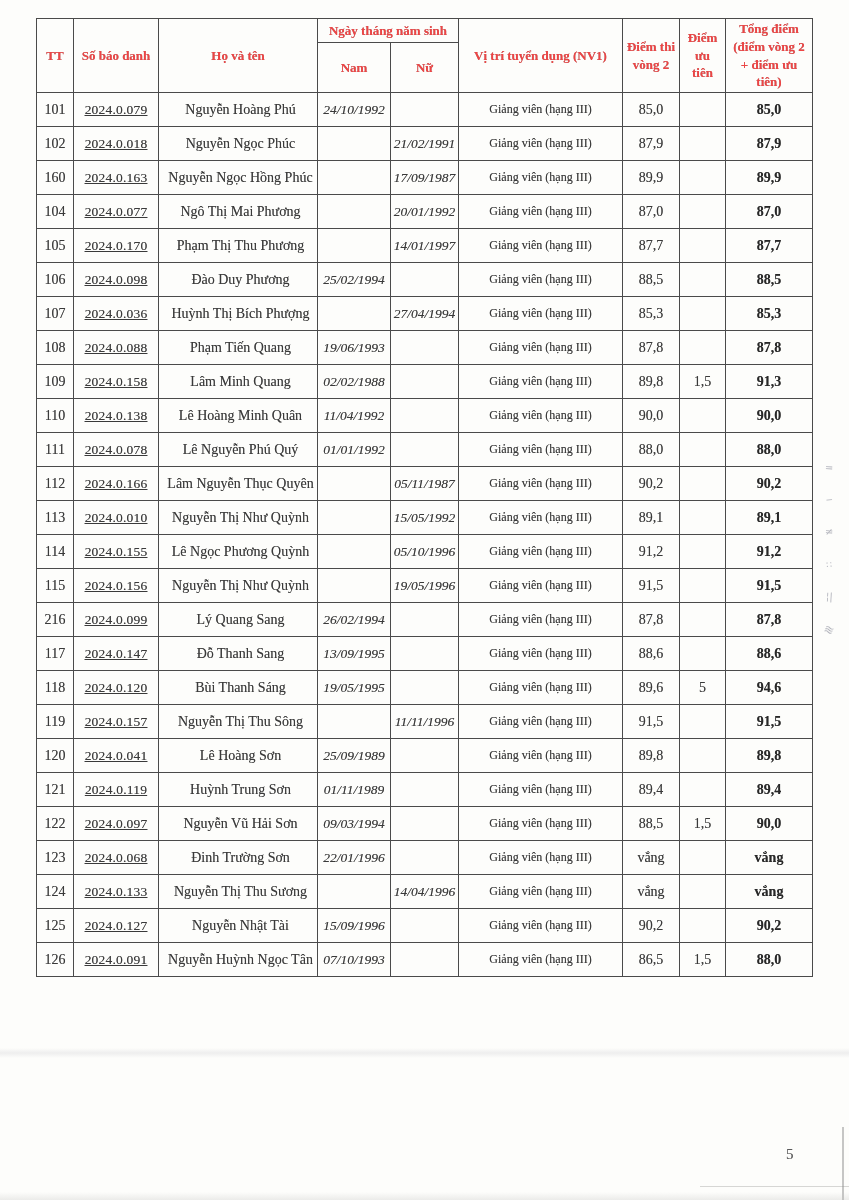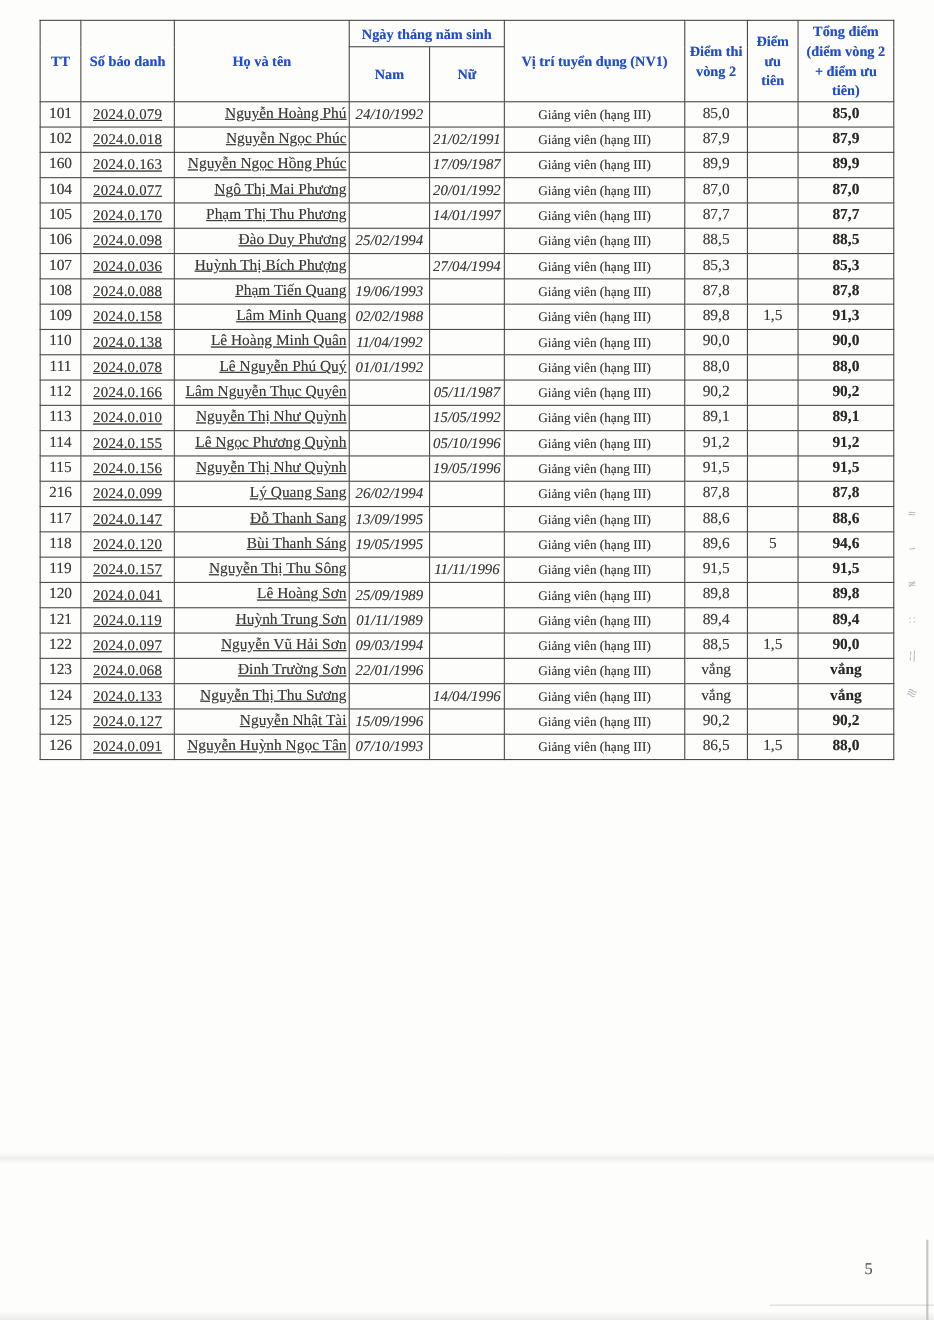--- a/index.html
+++ b/index.html
@@ -32,30 +32,30 @@
     vertical-align: middle;
     text-align: center;
     padding: 0 2px;
     overflow: hidden;
     text-shadow: 0 0 0.5px rgba(70,70,70,0.55);
   }
   .sheet-table thead th {
     font-weight: bold;
     font-size: 13px;
     line-height: 1.35;
-    color: #1d4ed8;
+    color: #ef4444;
     padding: 1px 3px;
   }
   tr.hrow1 { height: 24px; }
   tr.hrow2 { height: 50px; }
-  .sheet-table tbody tr { height: 23px; }
+  .sheet-table tbody tr { height: 34px; }
 
   td.c-tt     { font-size: 14px; }
   td.c-sbd    { font-size: 13.5px; letter-spacing: 0.2px; text-decoration: underline; }
-  td.c-name   { text-align: right; padding-left: 7px; font-size: 14px; text-decoration: underline; }
+  td.c-name   { text-align: center; padding-left: 7px; font-size: 14px; }
   td.c-date   { font-size: 13.5px; font-style: italic; }
   td.c-vitri  { font-size: 12px; }
   td.c-diem   { font-size: 14px; }
   td.c-uutien { font-size: 14px; }
   td.c-tong   { font-size: 14px; font-weight: bold; color: #282828; }
 
   
   .scan-band {
     position: absolute;
     left: 0;

